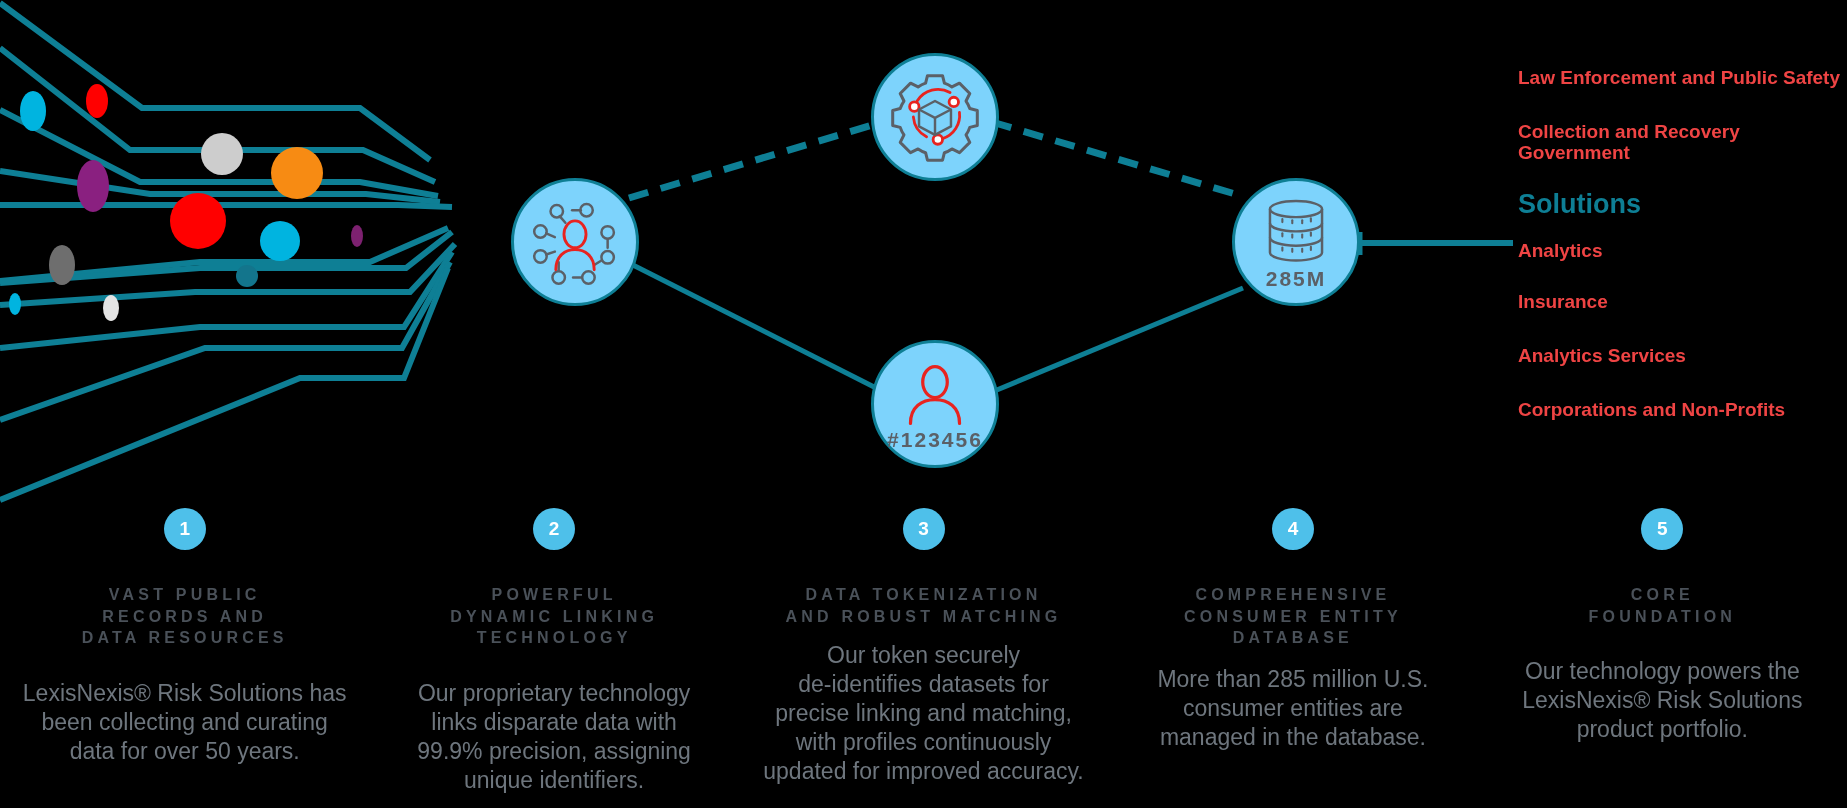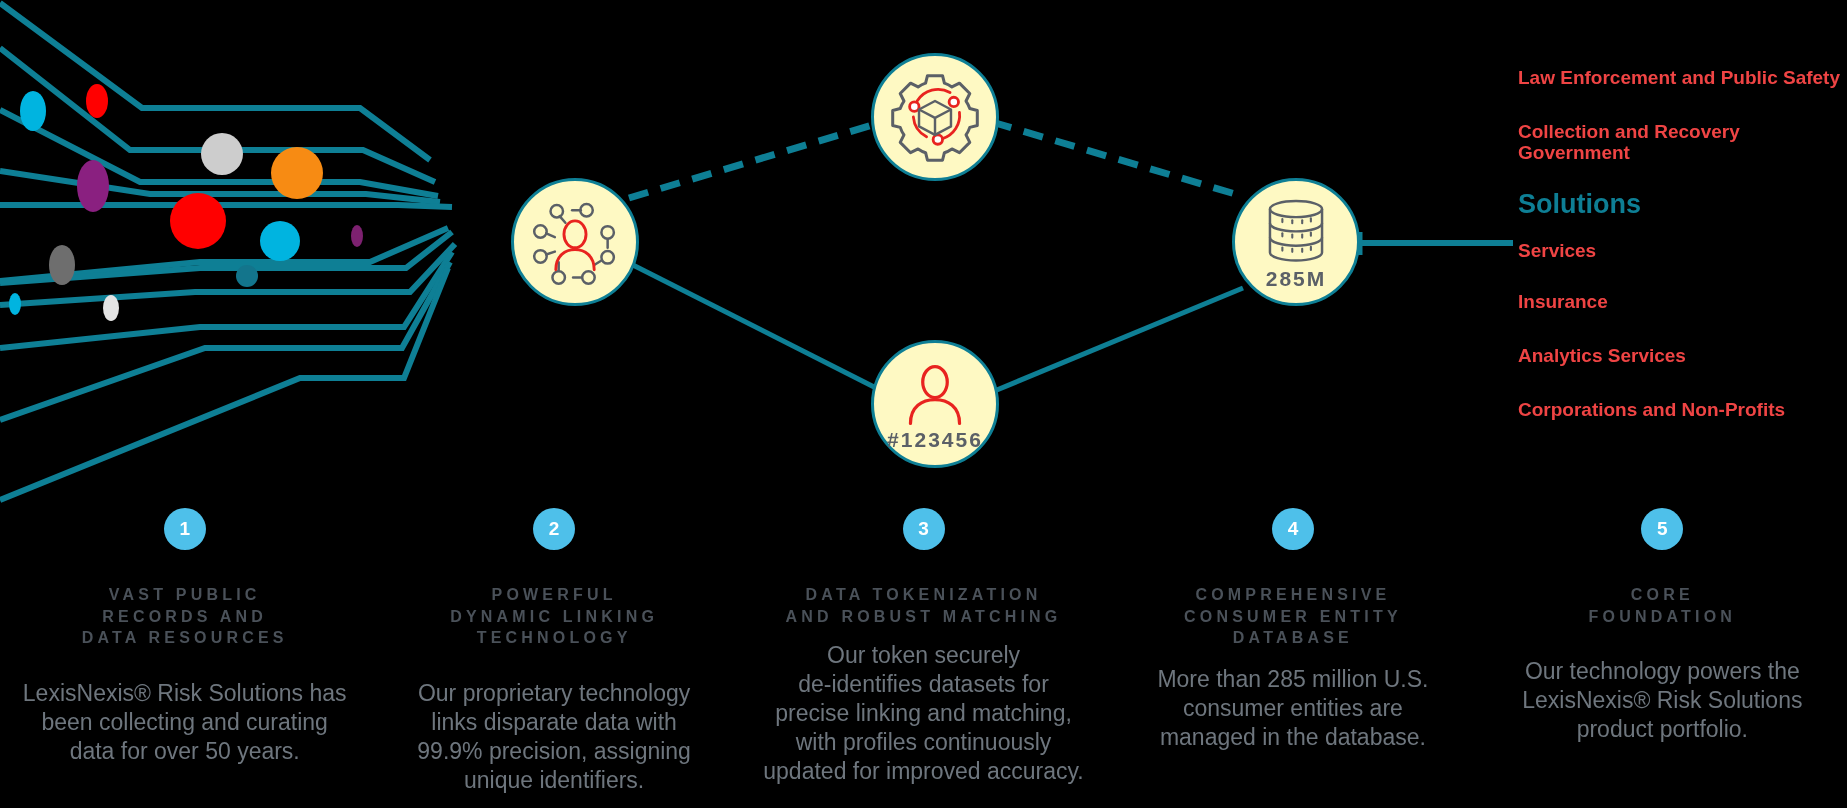--- a/index.html
+++ b/index.html
@@ -10,21 +10,21 @@
     position:relative; overflow:hidden;
   }
   #stage{ position:absolute; inset:0; width:1847px; height:808px; }
 
   
   #flow{ position:absolute; left:0; top:0; width:1847px; height:540px; }
 
   
   .node{
     position:absolute; border-radius:50%;
-    background:#fef9c3; border:3px solid #0e7f95;
+    background:#7dd3fc; border:3px solid #0e7f95;
     display:flex; flex-direction:column;
     align-items:center; justify-content:center;
   }
   .node-caption{
     font-size:21px; font-weight:bold; letter-spacing:2px;
     color:#5b6067; margin-top:2px;
   }
   #node-link   { left:511px; top:178px; width:128px; height:128px; }
   #node-token  { left:871px; top:53px;  width:128px; height:128px; }
   #node-person { left:871px; top:340px; width:128px; height:128px; }
@@ -200,21 +200,21 @@
       </g>
     </svg>
     <div class="node-caption">285M</div>
   </div>
 
   <div id="industry-list">
     <div class="industry-item" style="margin-top:0px">Law Enforcement and Public Safety</div>
     <div class="industry-item" style="margin-top:33px">Collection and Recovery</div>
     <div class="industry-item" style="">Government</div>
     <div class="industry-item active" style="margin-top:26px">Solutions</div>
-    <div class="industry-item" style="margin-top:22px">Services</div>
+    <div class="industry-item" style="margin-top:22px">Analytics</div>
     <div class="industry-item" style="margin-top:30px">Insurance</div>
     <div class="industry-item" style="margin-top:33px">Analytics Services</div>
     <div class="industry-item" style="margin-top:33px">Corporations and Non-Profits</div>
   </div>
 
   <div id="steps">
 
     <div class="step">
       <div class="step-badge">1</div>
       <div class="step-title">VAST PUBLIC

